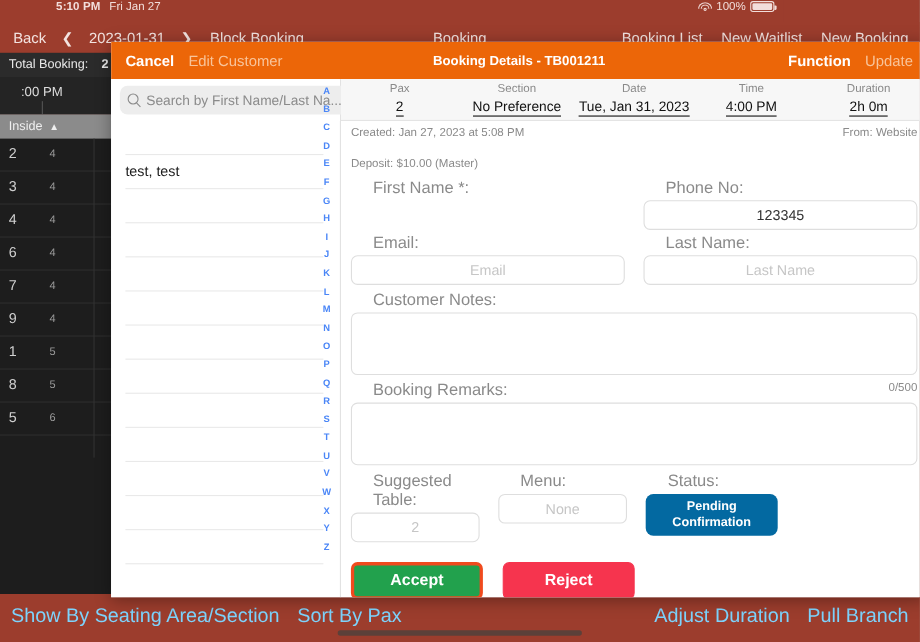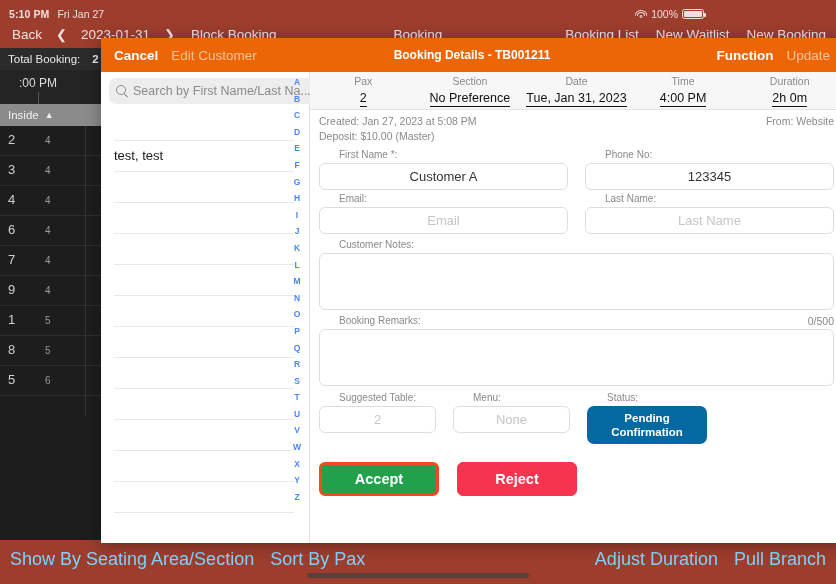--- a/index.html
+++ b/index.html
@@ -8,21 +8,21 @@
     font-family: "Liberation Sans", sans-serif;
     overflow: hidden;
     background: #8f3a2e;
   }
   #root { position: relative; width: 836px; height: 584px; background: #9c3d2d; }
 
   
   .statusbar {
     position: absolute; left: 0; top: 0; width: 712px; height: 20px;
     background: #9c3d2d; color: #f2dedb;
-    font-size: 10.5px; display: flex; align-items: flex-end;
+    font-size: 10.5px; display: flex; align-items: flex-start; padding-left: 42px;
   }
   .sb-time { margin-left: 9px; font-weight: 600; letter-spacing: .1px; }
   .sb-date { margin-left: 8px; font-weight: 400; }
   .sb-right { position: absolute; right: 8px; display: flex; align-items: center; gap: 4px; }
   .wifi-ico { width: 13px; height: 10px; position: relative; display: inline-block; }
   .wifi-ico i {
     position: absolute; border: 1.4px solid #f2dedb; border-bottom: none;
     border-radius: 50% 50% 0 0 / 100% 100% 0 0; left: 50%; transform: translateX(-50%);
   }
   .wifi-ico i:nth-child(1){ width: 13px; height: 6px; top: 1px; }
@@ -132,26 +132,26 @@
 
   
   .det-pane { position: relative; flex: 1; height: 471px; background: #fff; }
   .det-top { height: 38px; background: #f7f7f7; border-bottom: 1px solid #e4e4e4; display: flex; }
   .dt-cell { flex: 1; text-align: center; padding-top: 3px; }
   .dt-lab { font-size: 10.5px; color: #8a8a8a; display: block; line-height: 13px; }
   .dt-val { font-size: 12.5px; color: #111; display: inline-block; border-bottom: 1px solid #111; line-height: 15px; margin-top: 2px; }
 
   .meta { position: relative; padding: 5px 9px 0 9px; font-size: 10.5px; color: #8a8a8a; }
   .meta .from { position: absolute; right: 9px; top: 5px; }
-  .meta .line2 { margin-top: 3px; }
+  .meta .line2 { margin-top: 16px; }
 
   .form { padding: 4px 9px 0 9px; }
   .frow { display: flex; gap: 17px; margin-top: 3px; }
   .fcol { flex: 1; }
-  .flab { font-size: 10px; color: #8a8a8a; display: block; margin-bottom: 3px; padding-left: 20px; }
+  .flab { font-size: 15px; color: #8a8a8a; display: block; margin-bottom: 3px; padding-left: 20px; }
   .finput {
     height: 27px; border: 1px solid #dedede; border-radius: 6px;
     display: flex; align-items: center; justify-content: center;
     font-size: 13px; color: #333; background: #fff;
   }
   .finput.ph { color: #c6c6c6; }
   .ftext {
     height: 57px; border: 1px solid #dedede; border-radius: 6px; background: #fff;
   }
   .fblock { margin-top: 5px; position: relative; }
@@ -396,21 +396,20 @@
           <span>Created: Jan 27, 2023 at 5:08 PM</span>
           <span class="from">From: Website</span>
           <div class="line2">Deposit: $10.00 (Master)</div>
         </div>
 
         <div class="form">
 
           <div class="frow">
             <div class="fcol">
               <span class="flab">First Name *:</span>
-              <div class="finput">Customer A</div>
             </div>
             <div class="fcol">
               <span class="flab">Phone No:</span>
               <div class="finput">123345</div>
             </div>
           </div>
 
           <div class="frow">
             <div class="fcol">
               <span class="flab">Email:</span>

